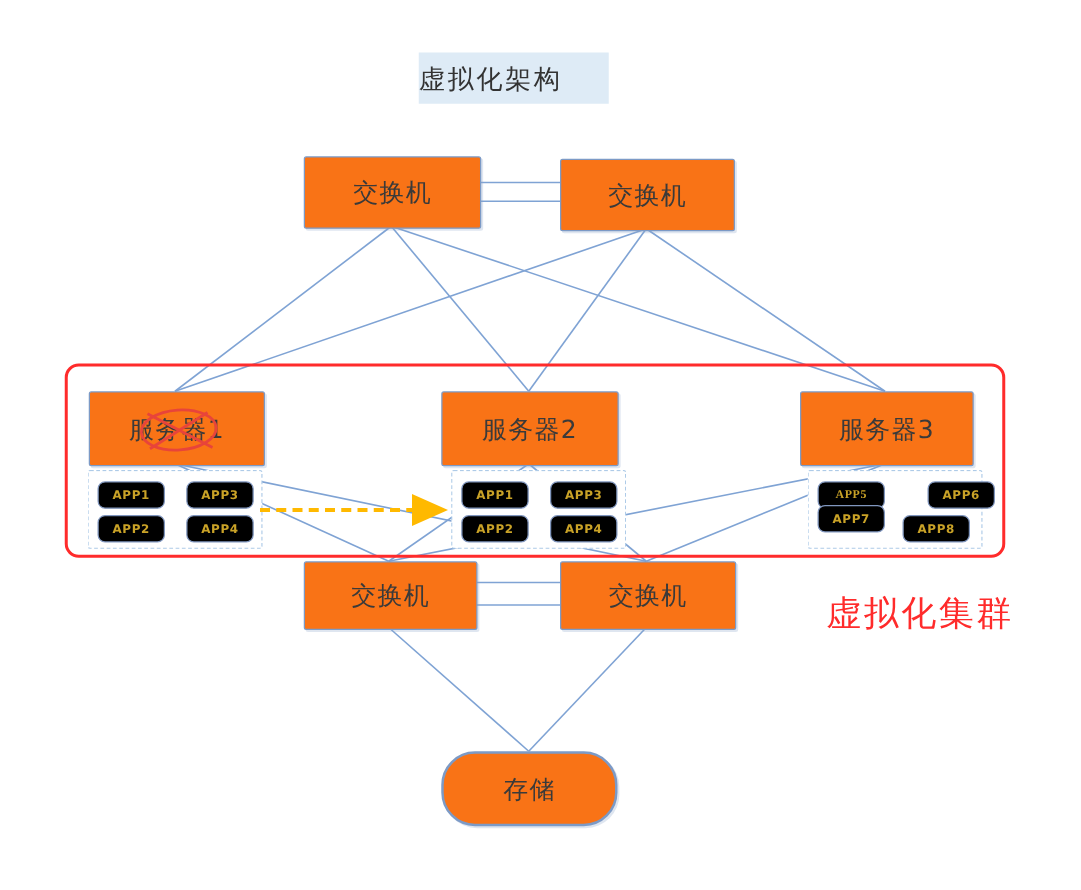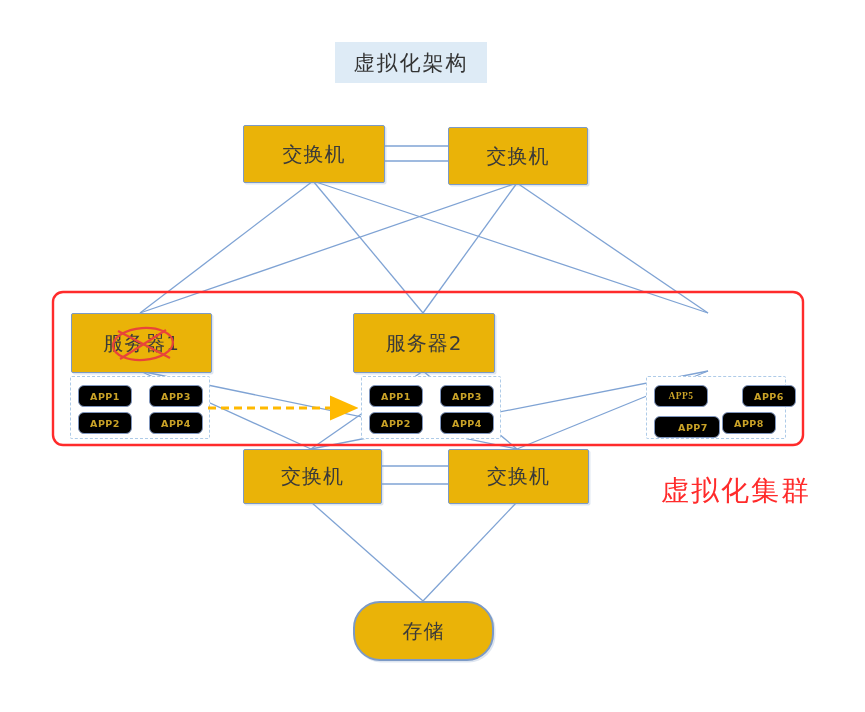--- a/index.html
+++ b/index.html
@@ -4,29 +4,29 @@
 <style>
   html,body{margin:0;padding:0;background:#ffffff;}
   #canvas{
     position:relative;width:865px;height:712px;background:#ffffff;overflow:hidden;
     font-family:"DejaVu Sans","Liberation Sans",sans-serif;
   }
   svg.layer{position:absolute;left:0;top:0;pointer-events:none;}
   #lines-layer{z-index:1;}
   #overlay-layer{z-index:3;}
   .node{
-    position:absolute;z-index:2;background:#eab308;
+    position:absolute;z-index:2;background:#f97316;
     border:1.6px solid #7c9ac6;border-radius:2px;
     display:flex;align-items:center;justify-content:center;
     color:#3a3a3a;font-size:20px;letter-spacing:1px;
     box-shadow:1.5px 1.5px 0 rgba(140,165,200,0.28);
   }
   .title-box{
     position:absolute;z-index:2;background:#deebf6;
-    display:flex;align-items:center;justify-content:center;
+    display:flex;align-items:center;
     color:#333333;font-size:21px;letter-spacing:2px;
   }
   .app-container{
     position:absolute;z-index:2;background:#ffffff;
     border:1.2px dashed #aecbe8;border-radius:2px;
   }
   .app-box{
     position:absolute;z-index:2;background:#000000;
     border:1.4px solid #8096be;border-radius:6px;
     display:flex;align-items:center;justify-content:center;
@@ -80,20 +80,23 @@
   <div class="node" style="left:448px;top:127px;width:138px;height:56px;">
     <span>交换机</span>
   </div>
 
   <div class="node" style="left:71px;top:313px;width:139px;height:58px;">
     <span>服务器1</span>
   </div>
   <div class="node" style="left:353px;top:313px;width:140px;height:58px;">
     <span>服务器2</span>
   </div>
+  <div class="node" style="left:640px;top:313px;width:137px;height:58px;">
+    <span>服务器3</span>
+  </div>
 
   <div class="app-container" style="left:70px;top:376px;width:138px;height:61px;"></div>
   <div class="app-box" style="left:78px;top:385px;width:52px;height:20px;">
       <span>APP1</span>
     </div>
   <div class="app-box" style="left:149px;top:385px;width:52px;height:20px;">
       <span>APP3</span>
     </div>
   <div class="app-box" style="left:78px;top:412px;width:52px;height:20px;">
       <span>APP2</span>
@@ -116,21 +119,21 @@
       <span>APP4</span>
     </div>
 
   <div class="app-container" style="left:646px;top:376px;width:138px;height:61px;"></div>
   <div class="app-box" style="left:654px;top:385px;width:52px;height:20px;font-family:Liberation Serif, serif;">
       <span>APP5</span>
     </div>
   <div class="app-box" style="left:742px;top:385px;width:52px;height:20px;">
       <span>APP6</span>
     </div>
-  <div class="app-box" style="left:654px;top:416px;width:52px;height:20px;padding-left:12px;">
+  <div class="app-box" style="left:654px;top:404px;width:52px;height:20px;">
       <span>APP7</span>
     </div>
   <div class="app-box" style="left:722px;top:412px;width:52px;height:20px;">
       <span>APP8</span>
     </div>
 
   <div class="node" style="left:243px;top:449px;width:137px;height:53px;">
     <span>交换机</span>
   </div>
   <div class="node" style="left:448px;top:449px;width:139px;height:53px;">

